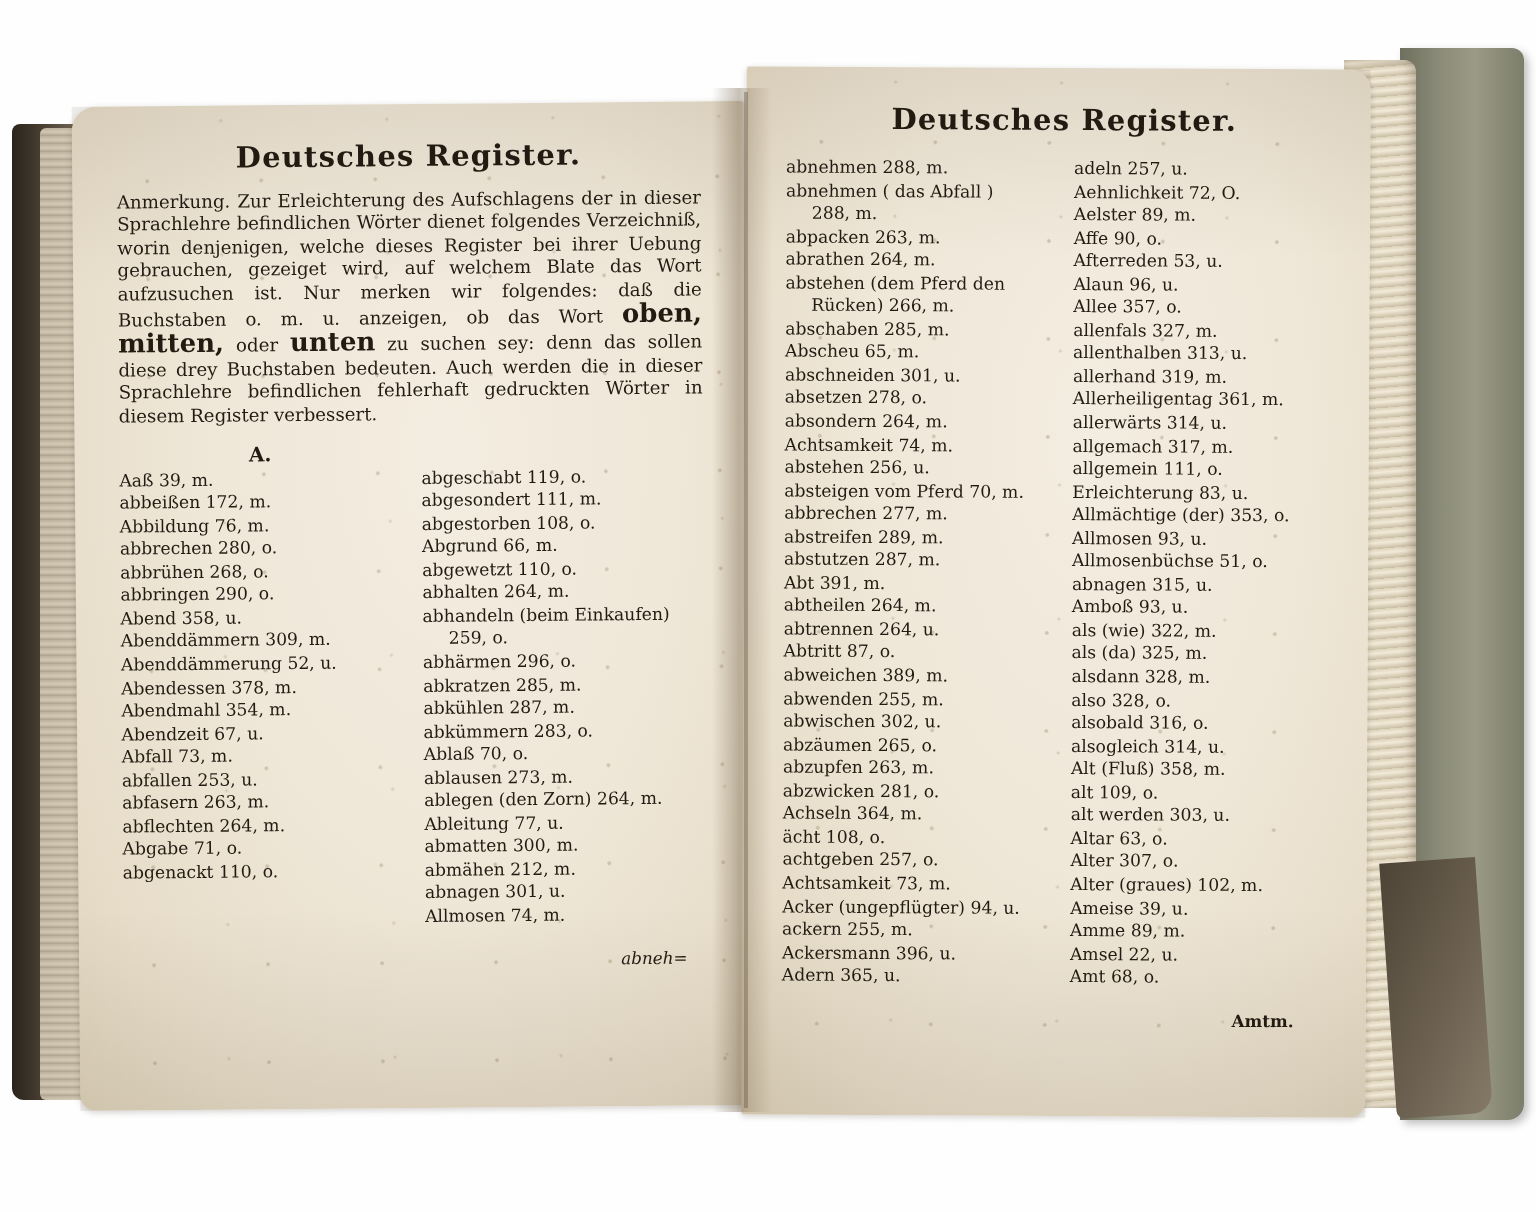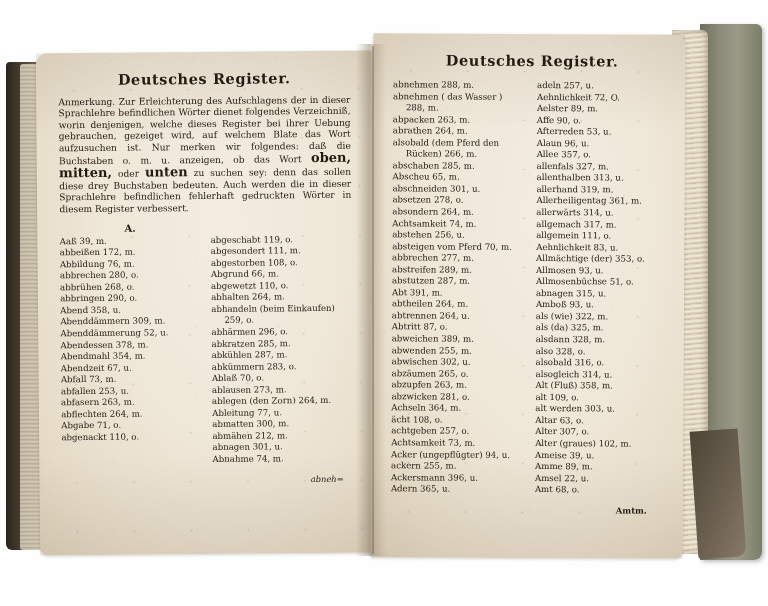--- a/index.html
+++ b/index.html
@@ -148,45 +148,45 @@
             <div class="e">abkratzen 285, m.</div>
             <div class="e">abkühlen 287, m.</div>
             <div class="e">abkümmern 283, o.</div>
             <div class="e">Ablaß 70, o.</div>
             <div class="e">ablausen 273, m.</div>
             <div class="e">ablegen (den Zorn) 264, m.</div>
             <div class="e">Ableitung 77, u.</div>
             <div class="e">abmatten 300, m.</div>
             <div class="e">abmähen 212, m.</div>
             <div class="e">abnagen 301, u.</div>
-            <div class="e">Abnahme 74, m.</div>
+            <div class="e">Allmosen 74, m.</div>
           </div>
       </div>
     </div>
 
     <div class="catch">abneh=</div>
   </div>
 
   <div class="leaf leaf-right">
     <div class="spots"></div>
     <div class="dim"></div>
   </div>
 
   <div class="page block-R tilt-r">
     <div class="page-head">Deutsches Register.</div>
 
     <div class="cols" style="margin-top:11px">
       <div class="col">
         <div id="R1">
             <div class="e">abnehmen 288, m.</div>
-            <div class="e">abnehmen ( das Wasser )</div>
+            <div class="e">abnehmen ( das Abfall )</div>
             <div class="e ind">288, m.</div>
             <div class="e">abpacken 263, m.</div>
             <div class="e">abrathen 264, m.</div>
-            <div class="e">alsobald (dem Pferd den</div>
+            <div class="e">abstehen (dem Pferd den</div>
             <div class="e ind">Rücken) 266, m.</div>
             <div class="e">abschaben 285, m.</div>
             <div class="e">Abscheu 65, m.</div>
             <div class="e">abschneiden 301, u.</div>
             <div class="e">absetzen 278, o.</div>
             <div class="e">absondern 264, m.</div>
             <div class="e">Achtsamkeit 74, m.</div>
             <div class="e">abstehen 256, u.</div>
             <div class="e">absteigen vom Pferd 70, m.</div>
             <div class="e">abbrechen 277, m.</div>
@@ -221,21 +221,21 @@
             <div class="e">Afterreden 53, u.</div>
             <div class="e">Alaun 96, u.</div>
             <div class="e">Allee 357, o.</div>
             <div class="e">allenfals 327, m.</div>
             <div class="e">allenthalben 313, u.</div>
             <div class="e">allerhand 319, m.</div>
             <div class="e">Allerheiligentag 361, m.</div>
             <div class="e">allerwärts 314, u.</div>
             <div class="e">allgemach 317, m.</div>
             <div class="e">allgemein 111, o.</div>
-            <div class="e">Aehnlichkeit 83, u.</div>
+            <div class="e">Erleichterung 83, u.</div>
             <div class="e">Allmächtige (der) 353, o.</div>
             <div class="e">Allmosen 93, u.</div>
             <div class="e">Allmosenbüchse 51, o.</div>
             <div class="e">abnagen 315, u.</div>
             <div class="e">Amboß 93, u.</div>
             <div class="e">als (wie) 322, m.</div>
             <div class="e">als (da) 325, m.</div>
             <div class="e">alsdann 328, m.</div>
             <div class="e">also 328, o.</div>
             <div class="e">alsobald 316, o.</div>

